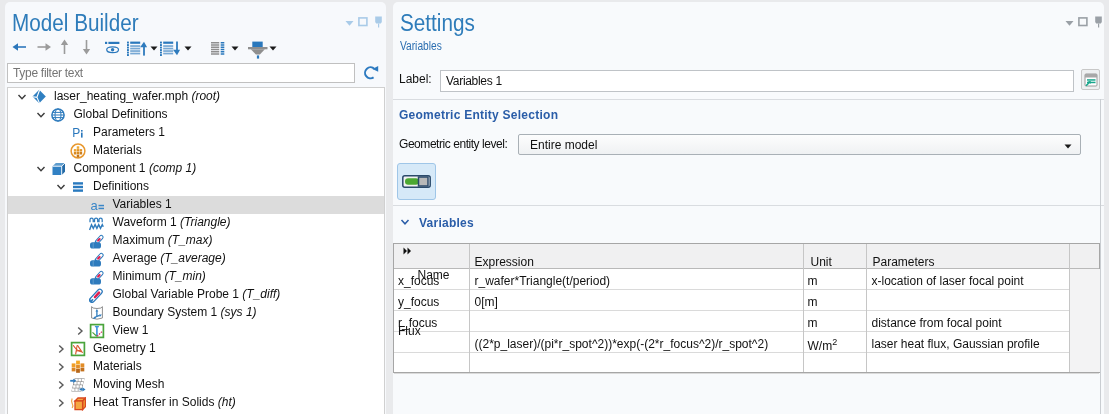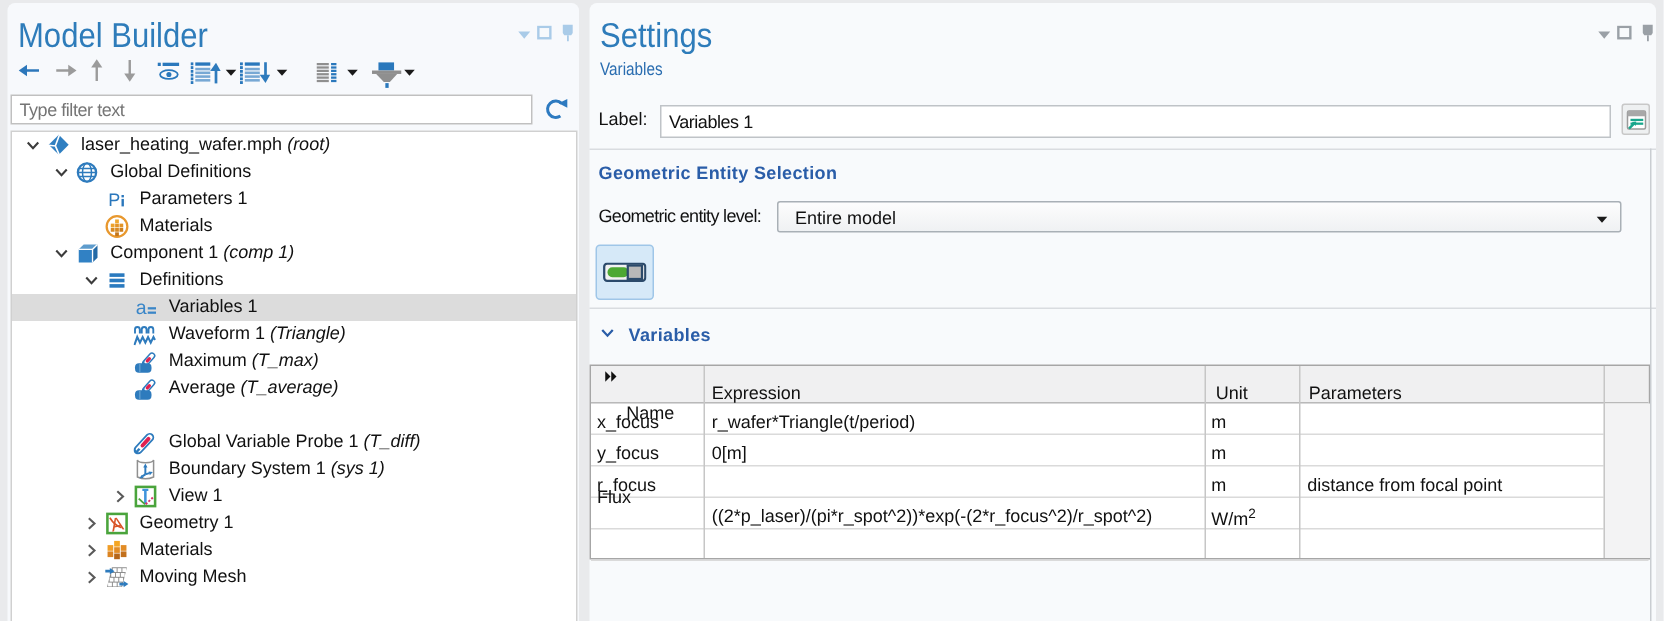--- a/index.html
+++ b/index.html
@@ -256,20 +256,32 @@
           <div style="position:absolute;left:81px;top:1px;width:16px;height:16px">
             <svg width="16" height="16" viewBox="0 0 16 16" style="">
               <line x1="8" y1="9" x2="12.3" y2="4.2" stroke="#2e7bbd" stroke-width="4.6" stroke-linecap="round"></line>
               <line x1="8.6" y1="8.3" x2="12.3" y2="4.2" stroke="#fff" stroke-width="2.6" stroke-linecap="round"></line>
               <line x1="9.2" y1="7.6" x2="10.6" y2="6.1" stroke="#e02050" stroke-width="2.2" stroke-linecap="round"></line>
               <rect x="1" y="9.2" width="11" height="6.3" rx="2.6" fill="#2e7bbd"></rect>
               <line x1="4.2" y1="9.5" x2="4.2" y2="15.2" stroke="#5d9bcd" stroke-width="1"></line>
             </svg>
           </div>
           <div style="position:absolute;left:104.5px;top:0.5px;white-space:nowrap">Average <i>(T_average)</i></div>
+        </div>
+<div style="position:absolute;left:0;top:180px;width:100%;height:18px;">
+          <div style="position:absolute;left:81px;top:1px;width:16px;height:16px">
+            <svg width="16" height="16" viewBox="0 0 16 16" style="">
+              <line x1="8" y1="9" x2="12.3" y2="4.2" stroke="#2e7bbd" stroke-width="4.6" stroke-linecap="round"></line>
+              <line x1="8.6" y1="8.3" x2="12.3" y2="4.2" stroke="#fff" stroke-width="2.6" stroke-linecap="round"></line>
+              <line x1="9.2" y1="7.6" x2="10.6" y2="6.1" stroke="#e02050" stroke-width="2.2" stroke-linecap="round"></line>
+              <rect x="1" y="9.2" width="11" height="6.3" rx="2.6" fill="#2e7bbd"></rect>
+              <line x1="4.2" y1="9.5" x2="4.2" y2="15.2" stroke="#5d9bcd" stroke-width="1"></line>
+            </svg>
+          </div>
+          <div style="position:absolute;left:104.5px;top:0.5px;white-space:nowrap">Minimum <i>(T_min)</i></div>
         </div>
 <div style="position:absolute;left:0;top:198px;width:100%;height:18px;">
           <div style="position:absolute;left:81px;top:1px;width:16px;height:16px">
             <svg width="16" height="16" viewBox="0 0 16 16" style="">
               <line x1="3" y1="13" x2="10.8" y2="4.6" stroke="#2e7bbd" stroke-width="6" stroke-linecap="round"></line>
               <line x1="3.4" y1="12.6" x2="10.8" y2="4.6" stroke="#fff" stroke-width="3.6" stroke-linecap="round"></line>
               <line x1="1.8" y1="14.6" x2="4" y2="12.2" stroke="#2e7bbd" stroke-width="1.6"></line>
               <line x1="6" y1="10" x2="10" y2="5.6" stroke="#e02050" stroke-width="2.6" stroke-linecap="round"></line>
             </svg>
           </div>
@@ -354,20 +366,34 @@
               <rect x="5.25" y="11.400000000000002" width="2.55" height="2.55" fill="#fff"></rect>
               <rect x="8.450000000000001" y="11.400000000000002" width="2.55" height="2.55" fill="#fff"></rect>
               <line x1="0.2" y1="3.8" x2="3.6" y2="3.8" stroke="#2e7bbd" stroke-width="1.8"></line>
               <polygon points="6.4,3.8 3.2,1.7 3.2,5.9" fill="#2e7bbd"></polygon>
               <line x1="9.6" y1="12.4" x2="12.6" y2="12.4" stroke="#2e7bbd" stroke-width="1.8"></line>
               <polygon points="15.6,12.4 12.4,10.3 12.4,14.5" fill="#2e7bbd"></polygon>
             </svg>
           </div>
           <div style="position:absolute;left:85px;top:0.5px;white-space:nowrap">Moving Mesh</div>
         </div>
+<div style="position:absolute;left:0;top:306px;width:100%;height:18px;">
+          <svg width="10" height="10" viewBox="0 0 10 10" style="position:absolute;left:47.5px;top:3.5px">
+            <path d="M3.2,1.5 L7,5 L3.2,8.5" fill="none" stroke="#5a5a5a" stroke-width="1.4"></path>
+          </svg>
+          <div style="position:absolute;left:61.5px;top:1px;width:16px;height:16px">
+            <svg width="16" height="16" viewBox="0 0 16 16" style="">
+              <path d="M2.2,3.5 q-1.4,2.8 0,5 q1.4,2.2 0,4.5" fill="none" stroke="#f0a850" stroke-width="1.3"></path>
+              <polygon points="5,6 8,3 15.6,3 12.6,6" fill="#f5a843" stroke="#d9481f" stroke-width="1.3"></polygon>
+              <polygon points="12.6,6 15.6,3 15.6,11.6 12.6,14.6" fill="#ef9435" stroke="#d9481f" stroke-width="1.3"></polygon>
+              <rect x="5" y="6" width="7.6" height="8.6" fill="#f5a843" stroke="#d9481f" stroke-width="1.3"></rect>
+            </svg>
+          </div>
+          <div style="position:absolute;left:85px;top:0.5px;white-space:nowrap">Heat Transfer in Solids <i>(ht)</i></div>
+        </div>
     </div>
   </div>
 </div>
 
 <div class="abs" style="left:393px;top:2px;width:711px;height:412px;background:#f8fafc;border-radius:5px 5px 0 0">
   <div class="abs" style="left:7px;top:8px;font-size:23px;letter-spacing:0;color:#2e7cba;transform:scaleX(0.9);transform-origin:left top">Settings</div>
   <div class="abs" style="left:7px;top:37px;color:#2a6db0;transform:scaleX(0.85);transform-origin:left top">Variables</div>
   <div class="abs" style="left:672px;top:17.5px">
       <svg width="9" height="7" viewBox="0 0 9 7" style="">
         <polygon points="0.5,1 8.5,1 4.5,5.8" fill="#9aa0a6"></polygon>
@@ -432,30 +458,32 @@
       </svg>
     </div>
     <div style="position:absolute;left:24px;top:24px">Name</div>
     <div style="position:absolute;left:81px;top:11px">Expression</div>
     <div style="position:absolute;left:417px;top:11px">Unit</div>
     <div style="position:absolute;left:479px;top:11px">Parameters</div>
     <div style="position:absolute;left:0;top:25.2px;width:100%;height:21px;border-bottom:1px solid #dadada;box-sizing:border-box"></div>
     <div style="position:absolute;left:4.5px;top:30.2px;white-space:nowrap">x_focus</div>
     <div style="position:absolute;left:81px;top:30.2px;white-space:nowrap">r_wafer*Triangle(t/period)</div>
     <div style="position:absolute;left:414px;top:30.2px;white-space:nowrap">m</div>
+    <div style="position:absolute;left:478px;top:30.2px;white-space:nowrap">x-location of laser focal point</div>
     <div style="position:absolute;left:0;top:46.2px;width:100%;height:21px;border-bottom:1px solid #dadada;box-sizing:border-box"></div>
     <div style="position:absolute;left:4.5px;top:51.2px;white-space:nowrap">y_focus</div>
     <div style="position:absolute;left:81px;top:51.2px;white-space:nowrap">0[m]</div>
     <div style="position:absolute;left:414px;top:51.2px;white-space:nowrap">m</div>
     <div style="position:absolute;left:0;top:67.2px;width:100%;height:21px;border-bottom:1px solid #dadada;box-sizing:border-box"></div>
     <div style="position:absolute;left:4.5px;top:72.2px;white-space:nowrap">r_focus</div>
     <div style="position:absolute;left:414px;top:72.2px;white-space:nowrap">m</div>
     <div style="position:absolute;left:478px;top:72.2px;white-space:nowrap">distance from focal point</div>
     <div style="position:absolute;left:0;top:88.2px;width:100%;height:21px;border-bottom:1px solid #dadada;box-sizing:border-box"></div>
     <div style="position:absolute;left:4.5px;top:80px;white-space:nowrap">Flux</div>
     <div style="position:absolute;left:81px;top:93.2px;white-space:nowrap">((2*p_laser)/(pi*r_spot^2))*exp(-(2*r_focus^2)/r_spot^2)</div>
     <div style="position:absolute;left:414px;top:93.2px;white-space:nowrap">W/m<sup style="font-size:9px">2</sup></div>
+    <div style="position:absolute;left:478px;top:93.2px;white-space:nowrap">laser heat flux, Gaussian profile</div>
     <div style="position:absolute;left:0;top:109.2px;width:100%;height:21px;border-bottom:1px solid #dadada;box-sizing:border-box"></div>
     <div style="position:absolute;left:675.5px;top:25.2px;width:31px;height:102.8px;background:#f3f3f4"></div>
     <div style="position:absolute;left:75.5px;top:0;width:1px;height:100%;background:#c6c6c6"></div>
     <div style="position:absolute;left:409.5px;top:0;width:1px;height:100%;background:#c6c6c6"></div>
     <div style="position:absolute;left:472.0px;top:0;width:1px;height:100%;background:#c6c6c6"></div>
     <div style="position:absolute;left:675.5px;top:0;width:1px;height:100%;background:#c6c6c6"></div>
   </div>
 </body></html>

